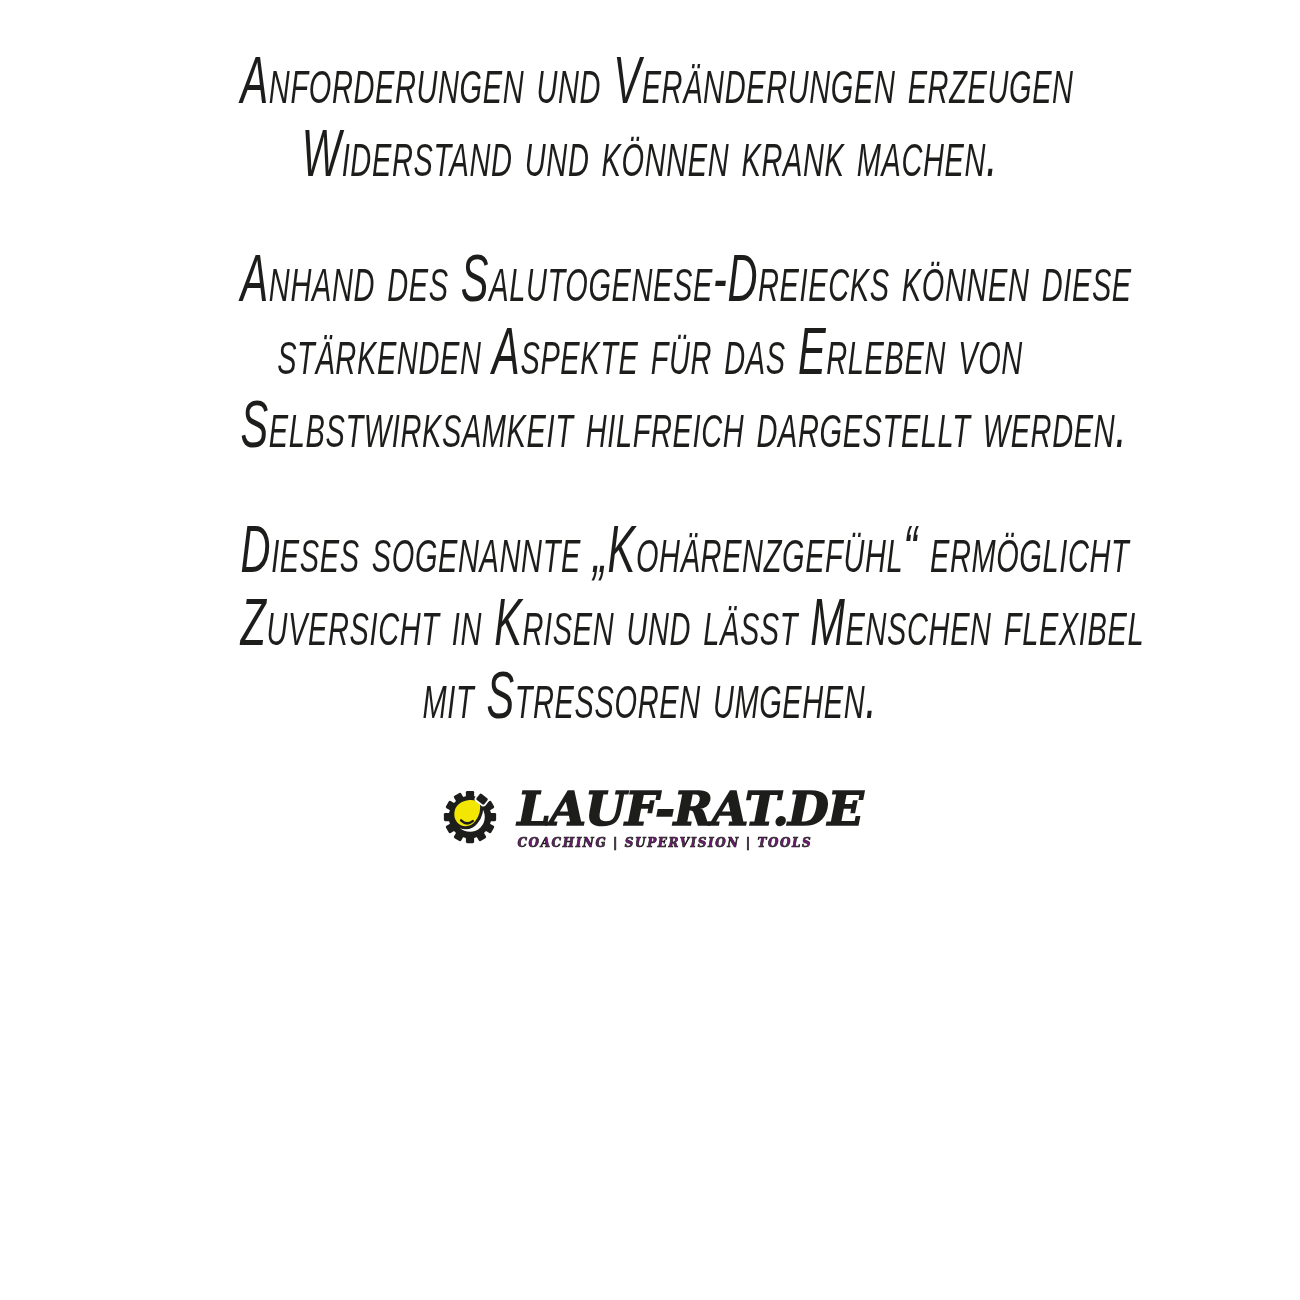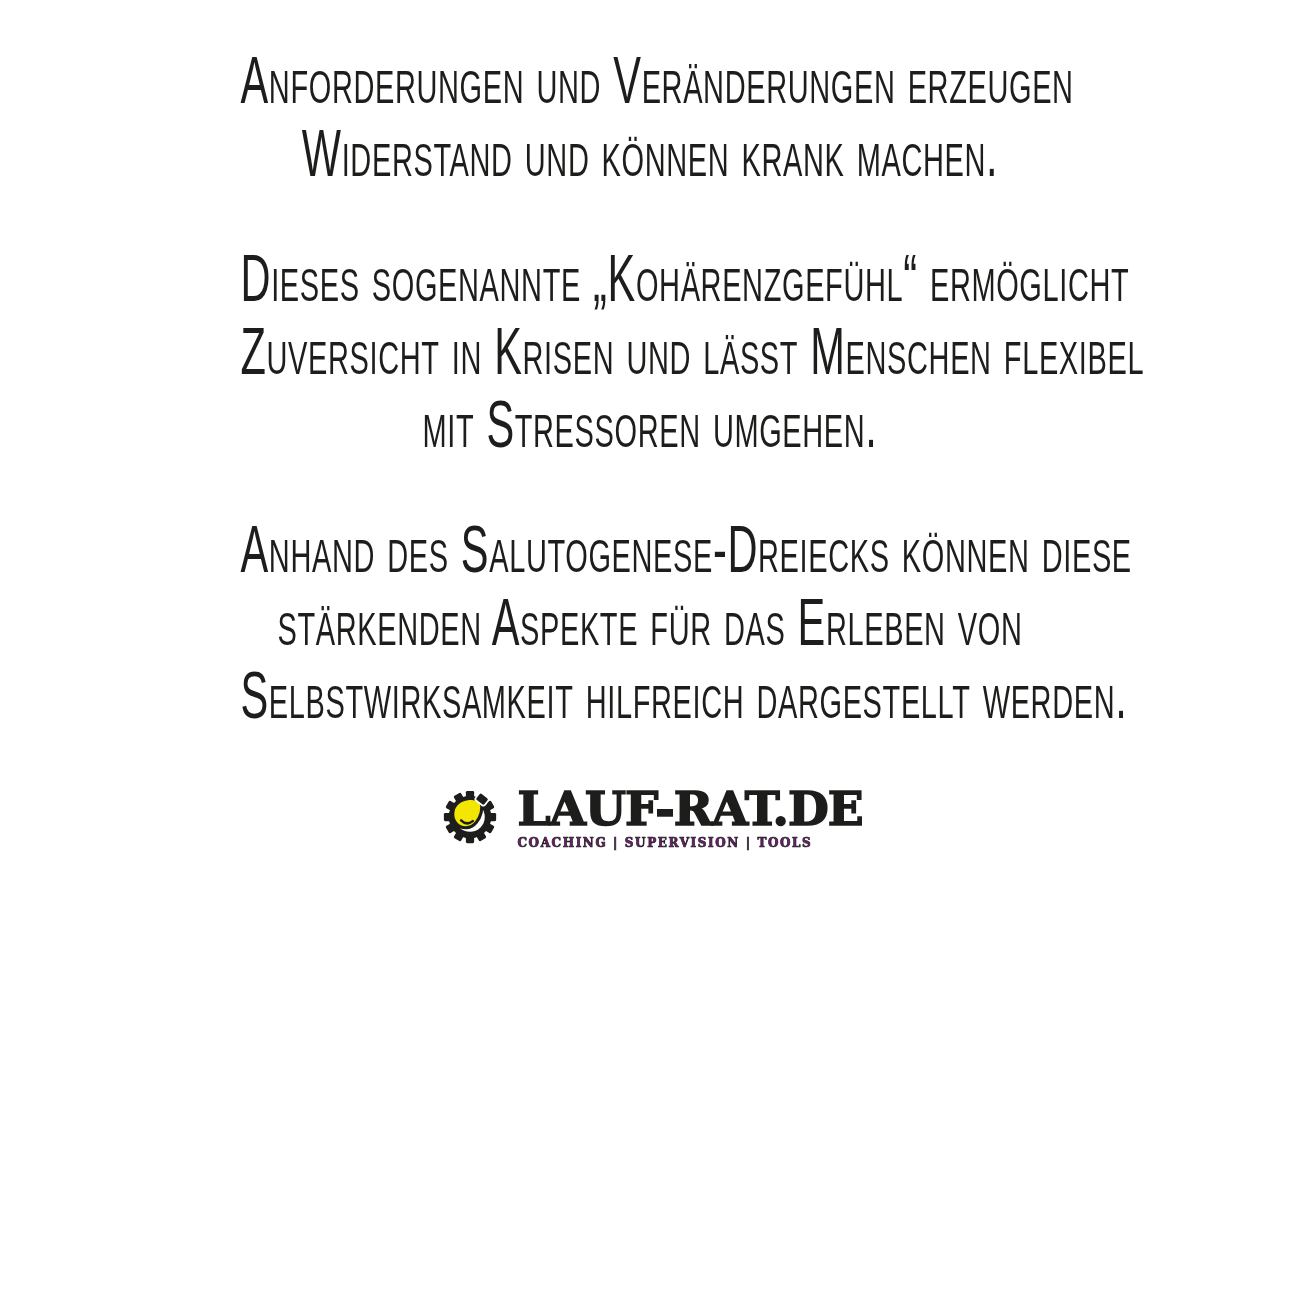--- a/index.html
+++ b/index.html
@@ -11,20 +11,21 @@
     width: 1300px;
     height: 1300px;
     overflow: hidden;
     font-family: "Liberation Sans", sans-serif;
     color: #1d1d1b;
   }
   .content {
     width: 1300px;
     padding-top: 44px;
     box-sizing: border-box;
+    font-style: italic;
   }
   .para {
     margin: 0 0 52px 0;
   }
   .line {
     width: 1300px;
     text-align: center;
     white-space: nowrap;
     font-size: 66px;
     line-height: 73px;
@@ -76,29 +77,29 @@
 
 <div class="content">
 
   <div class="para">
     <div class="line">Anforderungen und Veränderungen erzeugen</div>
     <div class="line">Widerstand und können krank machen.</div>
   </div>
 
 
   <div class="para">
+    <div class="line">Anhand des Salutogenese-Dreiecks können diese</div>
+    <div class="line">stärkenden Aspekte für das Erleben von</div>
+    <div class="line">Selbstwirksamkeit hilfreich dargestellt werden.</div>
+  </div>
+
+  <div class="para">
     <div class="line">Dieses sogenannte „Kohärenzgefühl“ ermöglicht</div>
     <div class="line">Zuversicht in Krisen und lässt Menschen flexibel</div>
     <div class="line">mit Stressoren umgehen.</div>
-  </div>
-
-  <div class="para">
-    <div class="line">Anhand des Salutogenese-Dreiecks können diese</div>
-    <div class="line">stärkenden Aspekte für das Erleben von</div>
-    <div class="line">Selbstwirksamkeit hilfreich dargestellt werden.</div>
   </div>
 
   <div class="logo-row">
     <svg class="logo-icon" viewBox="0 0 96 96" aria-hidden="true">
       <g fill="#1d1d1b">
         <g>
           <rect x="42" y="10" width="12" height="16" rx="2"></rect>
           <rect x="42" y="70" width="12" height="16" rx="2"></rect>
           <rect x="10" y="42" width="16" height="12" rx="2"></rect>
           <rect x="70" y="42" width="16" height="12" rx="2"></rect>

